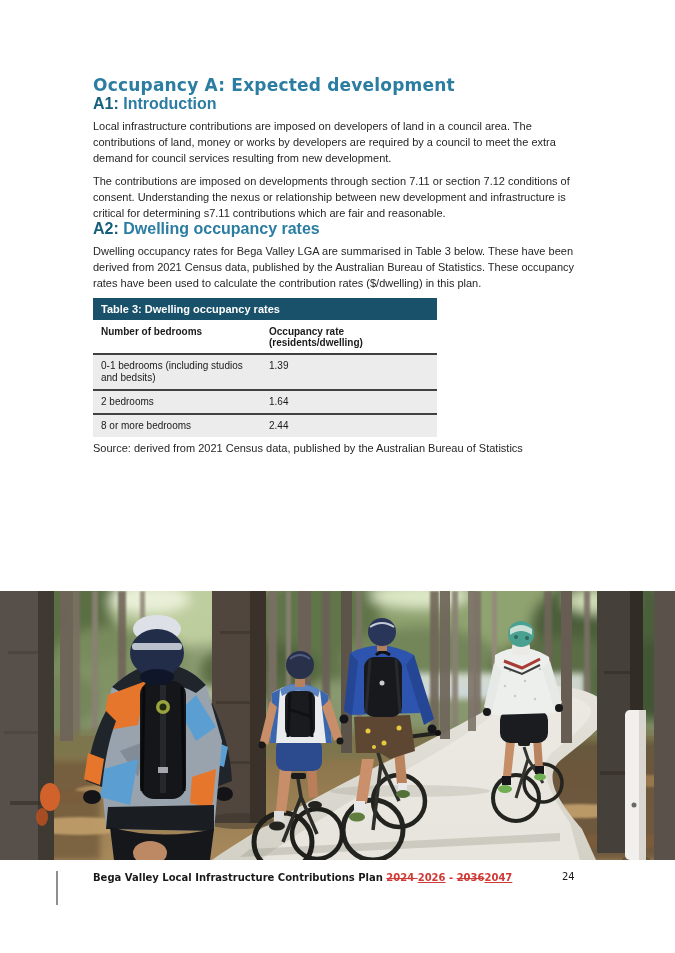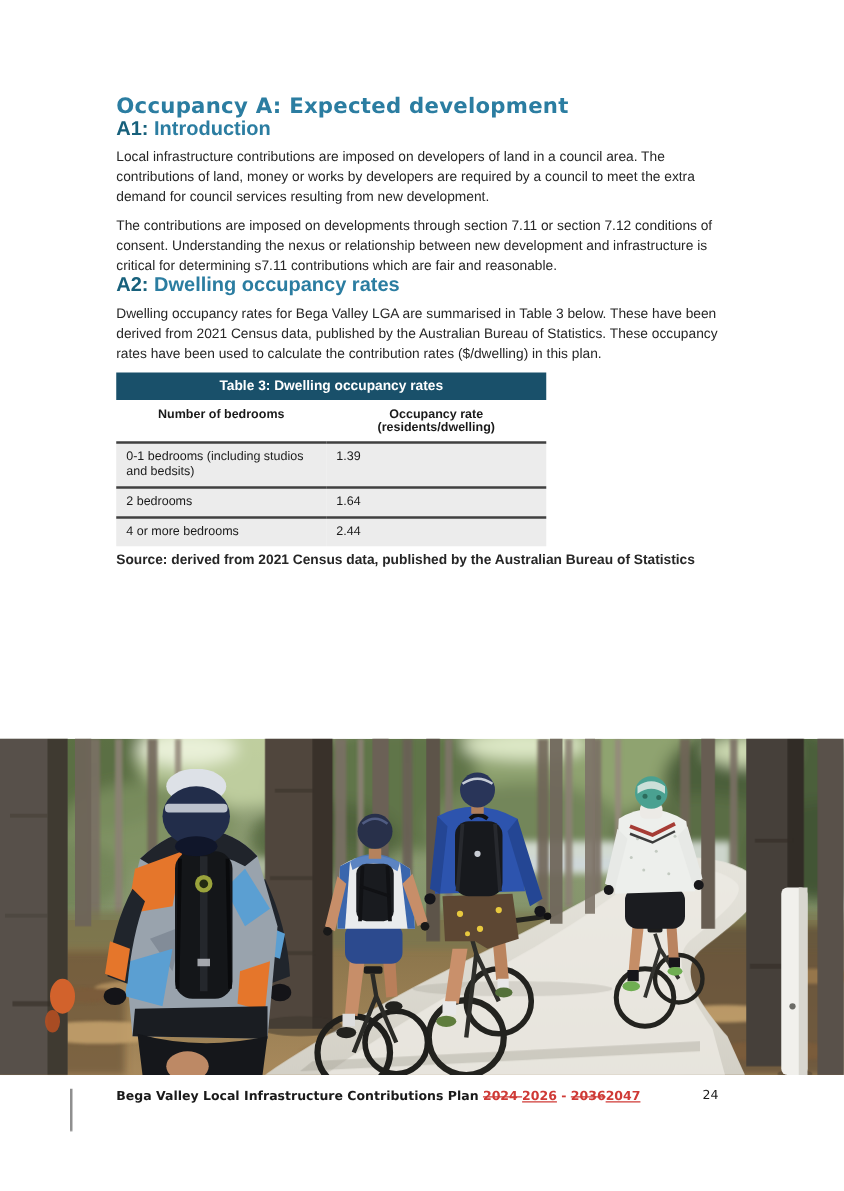--- a/index.html
+++ b/index.html
@@ -16,34 +16,34 @@
   h2.section-heading{
     margin:0 0 0 0;font-family:Liberation Sans, sans-serif;font-weight:700;
     font-size:16px;line-height:15px;color:var(--heading);
   }
   h2.section-heading .prefix{color:var(--heading-dark);}
   p.body-text{
     margin:7px 0 0 0;font-size:11px;line-height:16px;color:var(--body-text);
   }
   .occ-caption{
     width:344px;box-sizing:border-box;background:var(--table-header-bg);
-    color:#ffffff;font-weight:700;font-size:11px;padding:5px 8px;margin-top:7px;text-align:center;
+    color:#ffffff;font-weight:700;font-size:11px;padding:5px 8px;margin-top:7px;
   }
   table.occ{width:344px;border-collapse:collapse;table-layout:fixed;}
   table.occ th{
-    background:#ffffff;text-align:center;font-size:10px;font-weight:700;
+    background:#ffffff;text-align:left;font-size:10px;font-weight:700;
     color:#1a1a1a;padding:6px 8px 5px 8px;vertical-align:top;margin-top:26px;
   }
   table.occ td{
     background:var(--table-row-bg);font-size:10px;color:#1a1a1a;
     padding:5px 8px;vertical-align:top;line-height:12px;
     border-top:2px solid #404040;
   }
   table.occ col.c1{width:168px;}
-  .source-line{margin:4px 0 0 0;font-size:11px;line-height:14px;color:var(--body-text);font-weight:bold;}
+  .source-line{margin:4px 0 0 0;font-size:11px;line-height:14px;color:var(--body-text);}
   
   .photo-wrap{position:absolute;left:0;top:591px;width:675px;height:269px;overflow:hidden;}
   
   .footer{
     position:absolute;left:93px;top:871px;width:560px;
     font-family:"DejaVu Sans",sans-serif;font-size:10px;line-height:13px;
     color:#1a1a1a;font-weight:700;white-space:nowrap;
   }
   .footer .edits{color:var(--edit-red);}
   .footer .edit-strike{text-decoration:line-through;}
@@ -84,21 +84,21 @@
     <tbody>
         <tr>
           <td>0-1 bedrooms (including studios and bedsits)</td>
           <td>1.39</td>
         </tr>
         <tr>
           <td>2 bedrooms</td>
           <td>1.64</td>
         </tr>
         <tr>
-          <td>4 or more bedrooms</td>
+          <td>8 or more bedrooms</td>
           <td>2.44</td>
         </tr>
       </tbody>
   </table>
 
   <p class="source-line">Source: derived from 2021 Census data, published by the Australian Bureau of Statistics</p>
 </div>
 
 <div class="photo-wrap">
 <svg width="675" height="269" viewBox="0 0 675 269" xmlns="http://www.w3.org/2000/svg" role="img">

